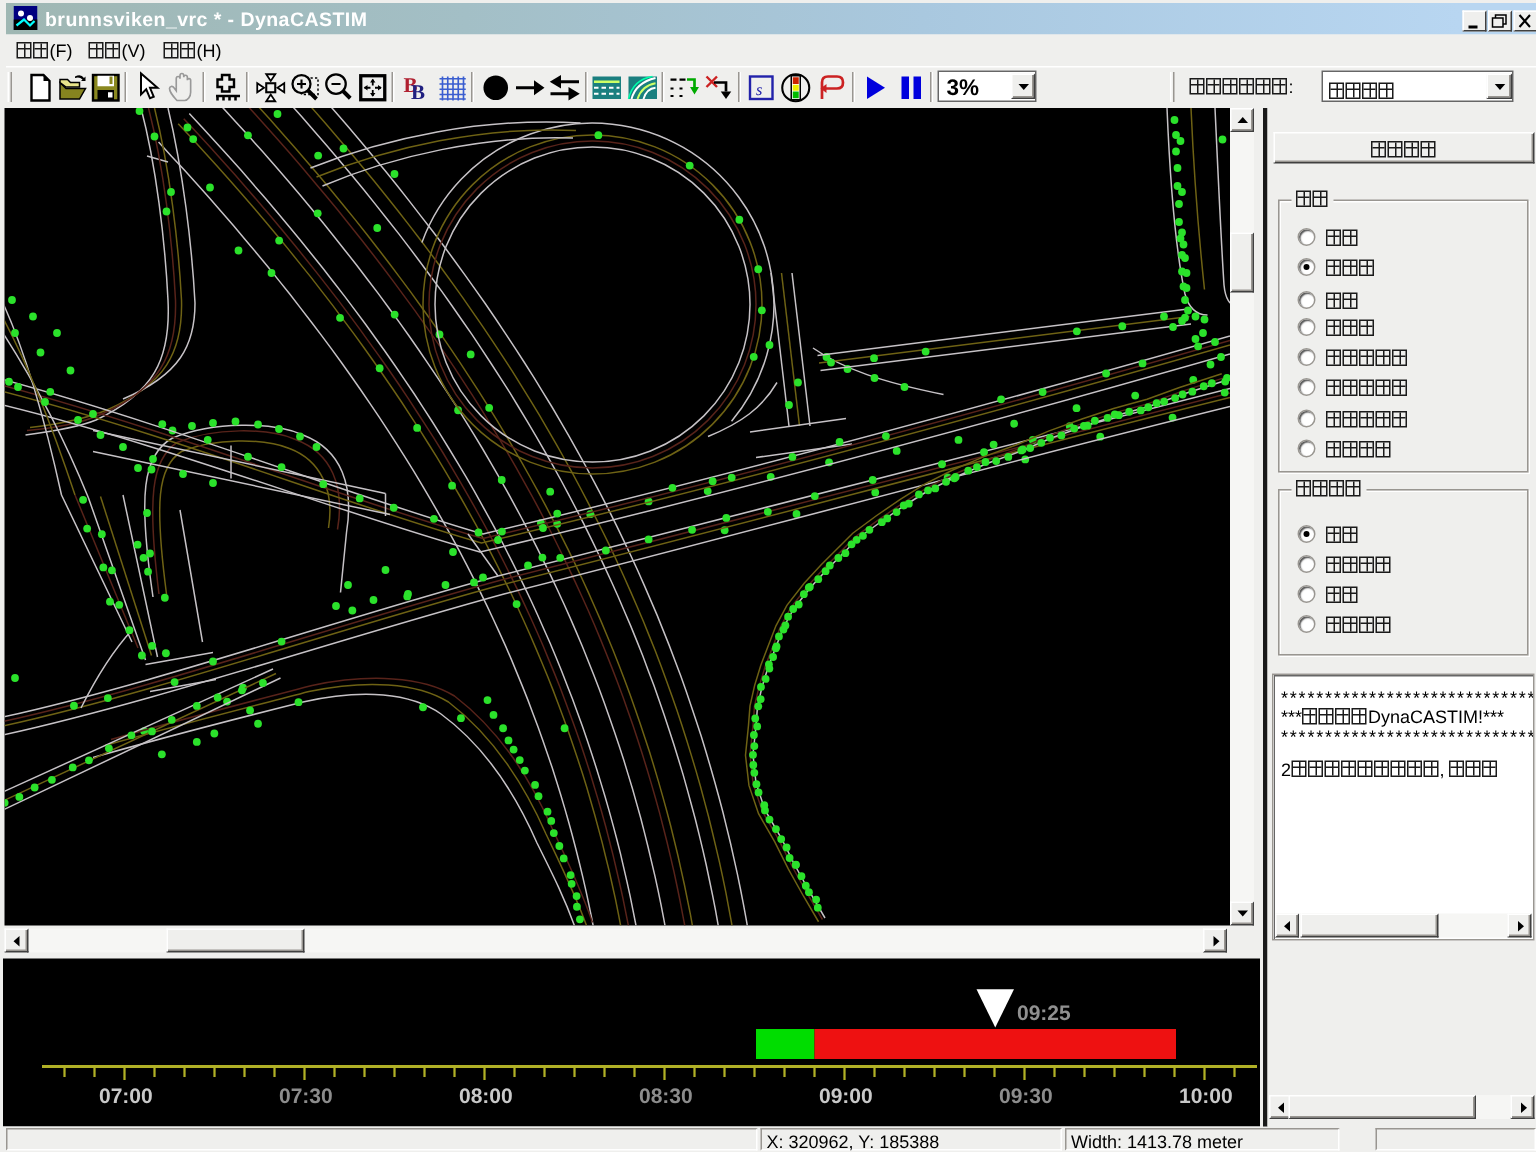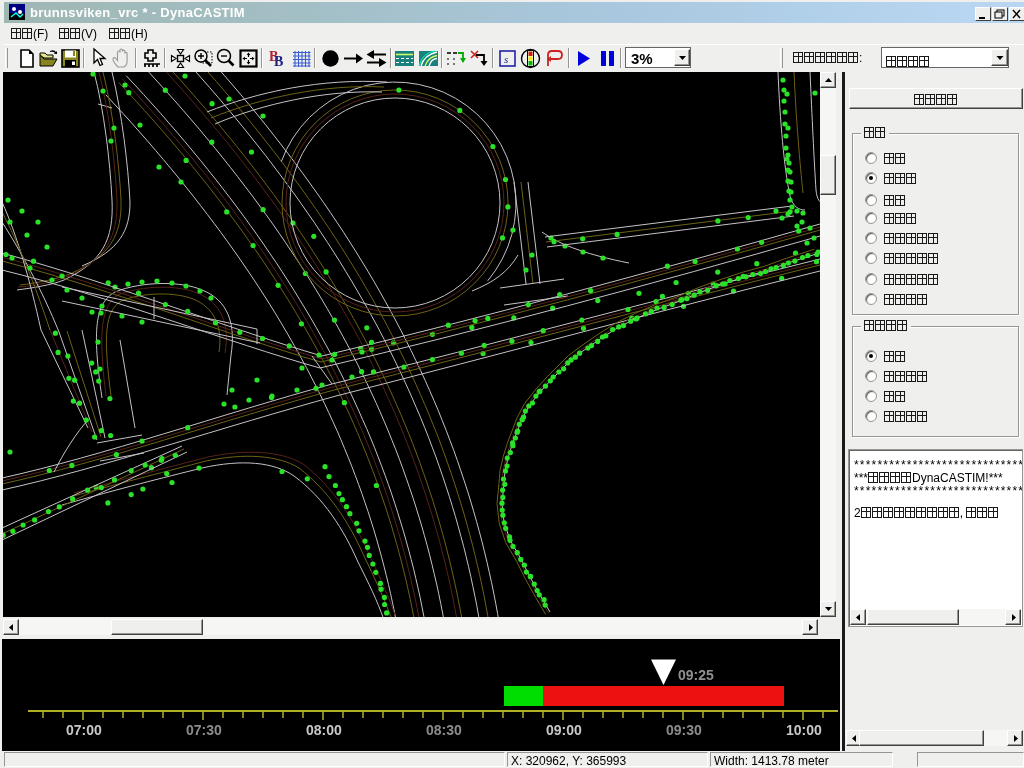--- a/index.html
+++ b/index.html
@@ -662,21 +662,21 @@
       <text x="304" y="96" font-size="14" font-weight="bold" fill="#c8c8c8">08:00</text>
       <text x="424" y="96" font-size="14" font-weight="bold" fill="#8c8c8c">08:30</text>
       <text x="544" y="96" font-size="14" font-weight="bold" fill="#c8c8c8">09:00</text>
       <text x="664" y="96" font-size="14" font-weight="bold" fill="#8c8c8c">09:30</text>
       <text x="784" y="96" font-size="14" font-weight="bold" fill="#c8c8c8">10:00</text>
     </svg>
   </div>
   <div id="status">
     <div class="spanel" style="left:2px;width:501px;"></div>
     <div class="spanel" style="left:505px;width:201px;">
-        <span style="position:absolute;left:3px;top:1px;">X: 320962, Y: 365993</span>
+        <span style="position:absolute;left:3px;top:1px;">X: 320962, Y: 185388</span>
       </div>
     <div class="spanel" style="left:708px;width:183px;">
         <span style="position:absolute;left:3px;top:1px;">Width: 1413.78 meter</span>
       </div>
     <div class="spanel" style="left:915px;width:107px;"></div>
   </div>
   <div id="rsep"></div>
   <div id="rpanel">
     <div id="abtn"><span class="g"></span><span class="g"></span><span class="g"></span><span class="g"></span></div>
     <div class="gbox" style="top:61px;height:182px;">

